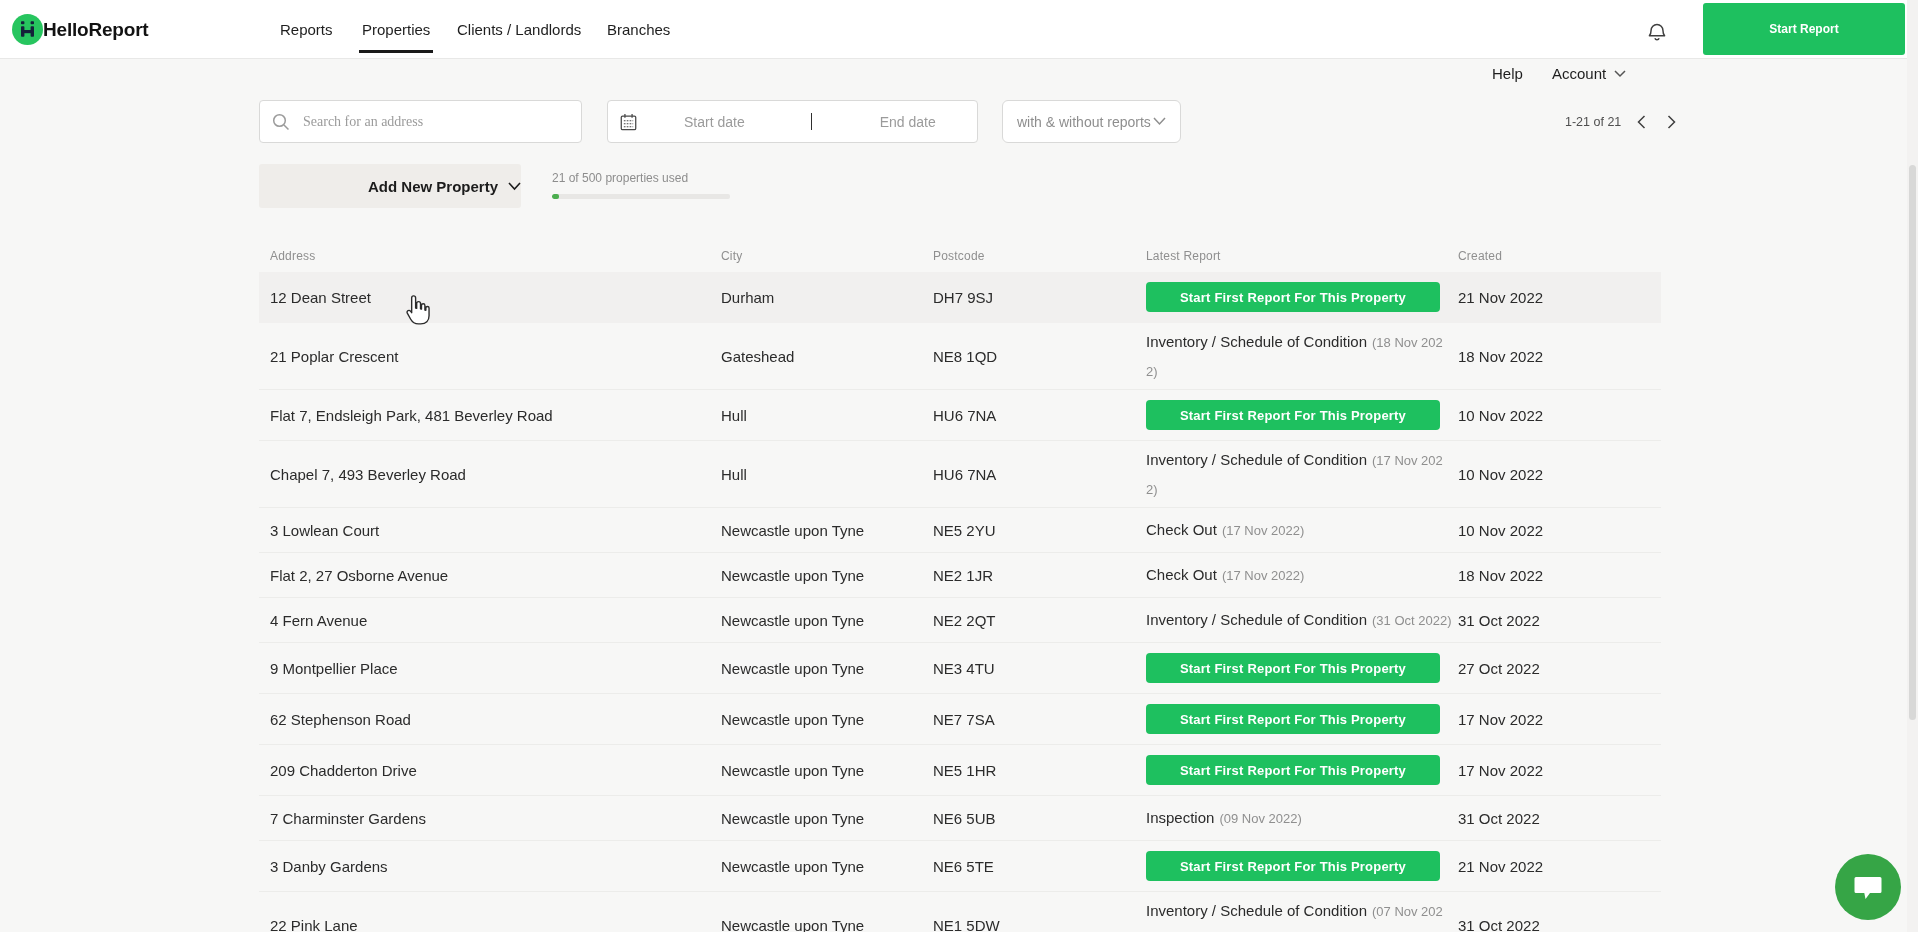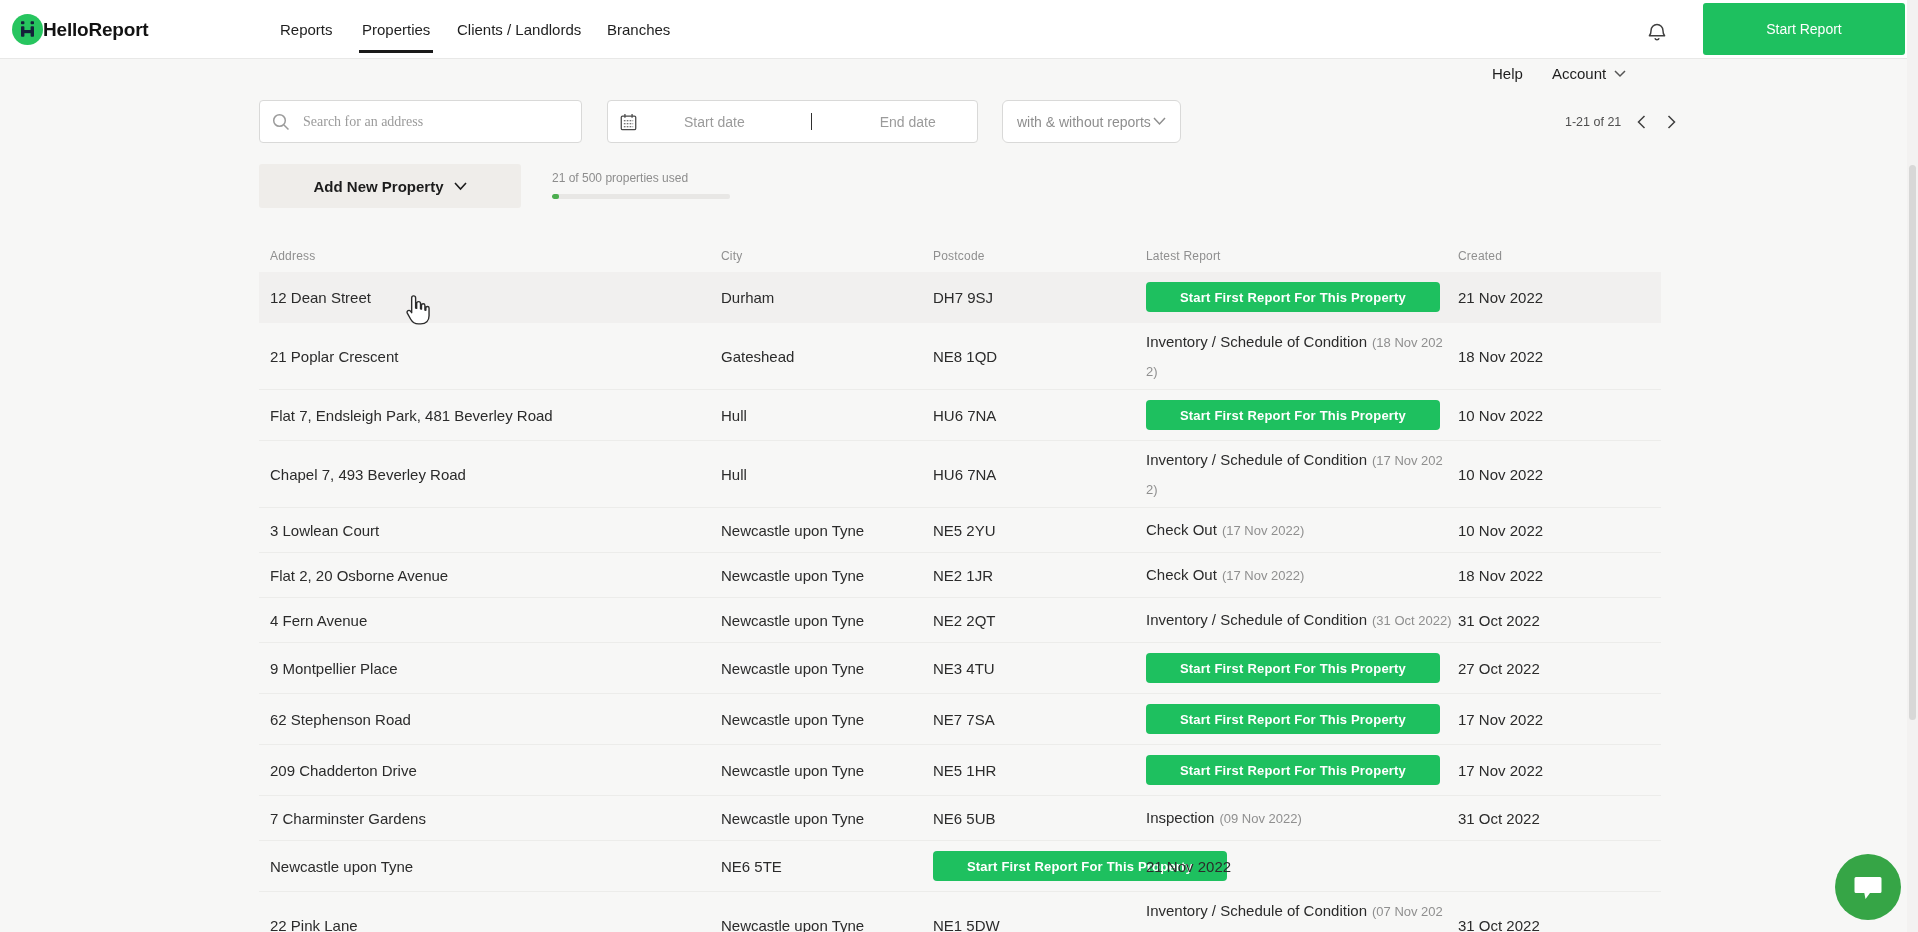--- a/index.html
+++ b/index.html
@@ -11,39 +11,39 @@
   .header { position:absolute; left:0; top:0; width:100%; height:59px; background:#fff; border-bottom:1px solid #e8e8e7; z-index:5; }
   .logo-link { position:absolute; left:12px; top:0; height:59px; display:flex; align-items:center; cursor:pointer; }
   .logo-circle { width:31px; height:31px; }
   .brand { font-size:19px; font-weight:800; letter-spacing:-.2px; color:#121212; }
   .nav-item { position:absolute; top:0; height:53px; line-height:59px; font-size:15px; color:#1e1e1e; cursor:pointer; }
   .nav-item.active { font-weight:500; }
   .nav-item.active::after { content:""; position:absolute; left:-3px; right:-3px; bottom:0; height:3px; background:#1a1a1a; }
   .hdr-link { position:absolute; top:0; height:59px; line-height:59px; font-size:15px; color:#1e1e1e; cursor:pointer;margin-top:44px; }
   .account-wrap { display:flex; align-items:center; gap:8px; }
   .bell { position:absolute; left:1646px; top:17px; width:22px; height:26px; cursor:pointer; }
-  .start-report-btn { position:absolute; left:1703px; top:3px; width:202px; height:52px; background:var(--green,#1ec05f); color:#fff; border:none; border-radius:3px; font-size:14px; font-weight:400; font-family:inherit; cursor:pointer; }
+  .start-report-btn { position:absolute; left:1703px; top:3px; width:202px; height:52px; background:var(--green,#1ec05f); color:#fff; border:none; border-radius:3px; font-size:12px; font-weight:700; font-family:inherit; cursor:pointer; }
 
   
   .search-box { position:absolute; left:259px; top:100px; width:323px; height:43px; background:#fff; border:1px solid #d9d9d8; border-radius:4px; display:flex; align-items:center; padding:0 12px; }
   .search-box input { border:none; outline:none; flex:1; margin-left:13px; font-size:14px; font-family:Liberation Serif, serif; color:#333; background:transparent; }
   .search-box input::placeholder { color:#9b9b9b; }
   .date-box { position:absolute; left:607px; top:100px; width:371px; height:43px; background:#fff; border:1px solid #d9d9d8; border-radius:4px; display:flex; align-items:center; padding:0 12px; }
   .date-field { font-size:14px; color:#9b9b9b; cursor:text; }
   .date-start { margin-left:47px; }
   .date-sep { width:1px; height:17px; background:#2f2f2f; margin:0 0 0 66px; }
   .date-end { margin-left:68px; }
   .report-filter { position:absolute; left:1002px; top:100px; width:179px; height:43px; background:#fff; border:1px solid #d9d9d8; border-radius:6px; display:flex; align-items:center; padding:0 14px; cursor:pointer; }
   .report-filter .value { font-size:14px; color:#8e8e8e; flex:1; }
   .pagination { position:absolute; left:1565px; top:110px; height:24px; display:flex; align-items:center; gap:10px; }
   .page-range { font-size:12.5px; color:#4f4f4f;text-align:center; }
   .page-arrow { width:20px; height:20px; display:flex; align-items:center; justify-content:center; cursor:pointer; }
 
   
-  .add-property-btn { position:absolute; left:259px; top:164px; width:262px; height:44px; background:#efedea; border:none; border-radius:3px; font-size:15px; font-weight:700; color:#1c1c1c; font-family:inherit; cursor:pointer; display:flex; align-items:center; justify-content:center; gap:10px; }
+  .add-property-btn { position:absolute; left:259px; top:164px; width:262px; height:44px; background:#efedea; border:none; border-radius:3px; font-size:15px; font-weight:700; color:#1c1c1c; font-family:inherit; cursor:pointer; display:flex; align-items:center; justify-content:flex-end; gap:10px; }
   .usage-label { position:absolute; left:552px; top:171px; font-size:12px; color:#8d8d8d; }
   .usage-bar { position:absolute; left:552px; top:194px; width:178px; height:5px; background:#e8e7e5; border-radius:2px; overflow:hidden; }
   .usage-fill { height:100%; background:var(--progress-green,#4cae4f); border-radius:2px; }
 
   
   .table { position:absolute; left:259px; top:240px; width:1402px; }
   .thead, .trow { display:grid; grid-template-columns:451px 212px 213px 312px 1fr; padding-left:11px; align-items:center; }
   .thead { height:32px; }
   .th { font-size:12px; color:#8f8f8f; letter-spacing:.2px; }
   .trow { min-height:45px; border-bottom:1px solid #ececea; cursor:pointer; background:transparent; }
@@ -218,21 +218,21 @@
       <span class="cell cell-report">
         
         <span class="report-text">
           <span class="report-name">Check Out</span><span class="report-date1">(17 Nov 2022)</span>
           
         </span>
       </span>
       <span class="cell cell-created">10 Nov 2022</span>
     </div>
         <div class="trow">
-      <span class="cell cell-address">Flat 2, 20 Osborne Avenue</span>
+      <span class="cell cell-address">Flat 2, 27 Osborne Avenue</span>
       <span class="cell cell-city">Newcastle upon Tyne</span>
       <span class="cell cell-postcode">NE2 1JR</span>
       <span class="cell cell-report">
         
         <span class="report-text">
           <span class="report-name">Check Out</span><span class="report-date1">(17 Nov 2022)</span>
           
         </span>
       </span>
       <span class="cell cell-created">18 Nov 2022</span>
@@ -287,20 +287,21 @@
       <span class="cell cell-report">
         
         <span class="report-text">
           <span class="report-name">Inspection</span><span class="report-date1">(09 Nov 2022)</span>
           
         </span>
       </span>
       <span class="cell cell-created">31 Oct 2022</span>
     </div>
         <div class="trow row-button">
+      <span class="cell cell-address">3 Danby Gardens</span>
       <span class="cell cell-city">Newcastle upon Tyne</span>
       <span class="cell cell-postcode">NE6 5TE</span>
       <span class="cell cell-report">
         <button class="report-btn">Start First Report For This Property</button>
         
       </span>
       <span class="cell cell-created">21 Nov 2022</span>
     </div>
         <div class="trow row-two-line">
       <span class="cell cell-address">22 Pink Lane</span>

